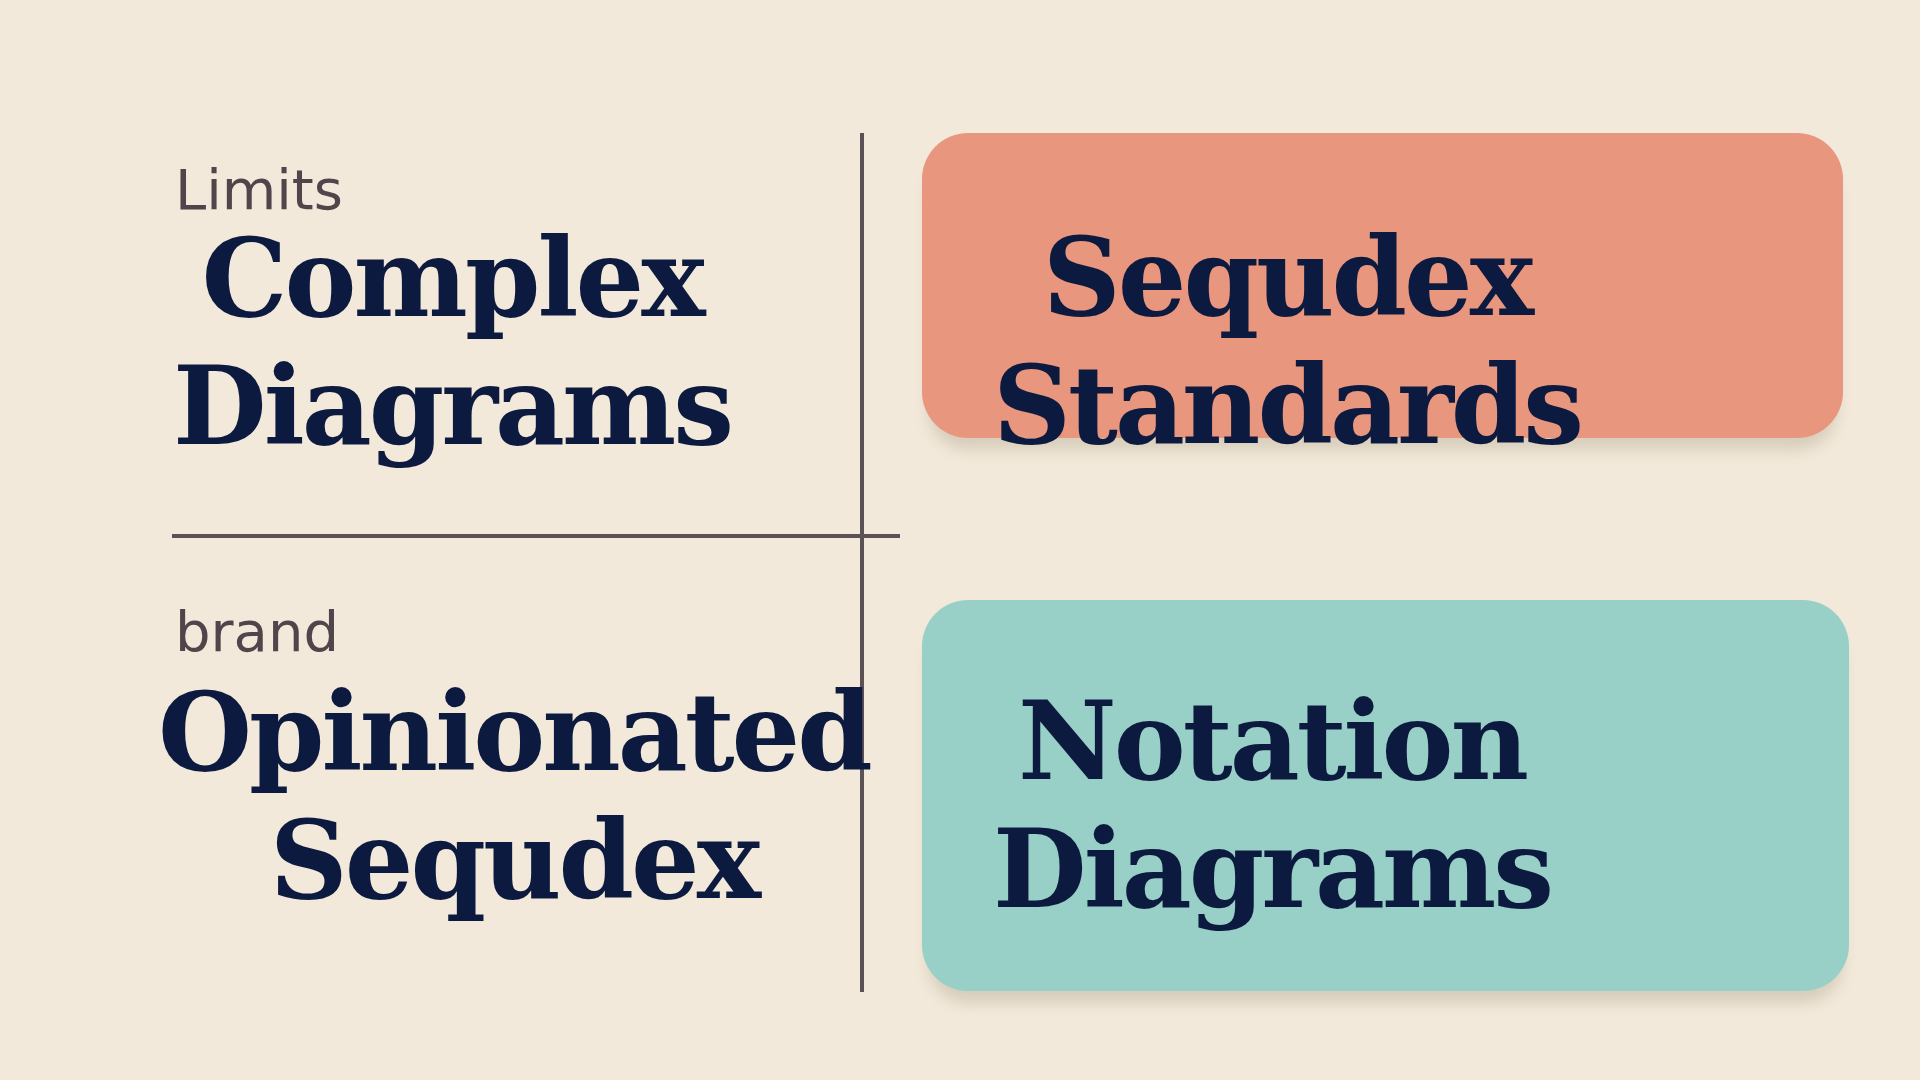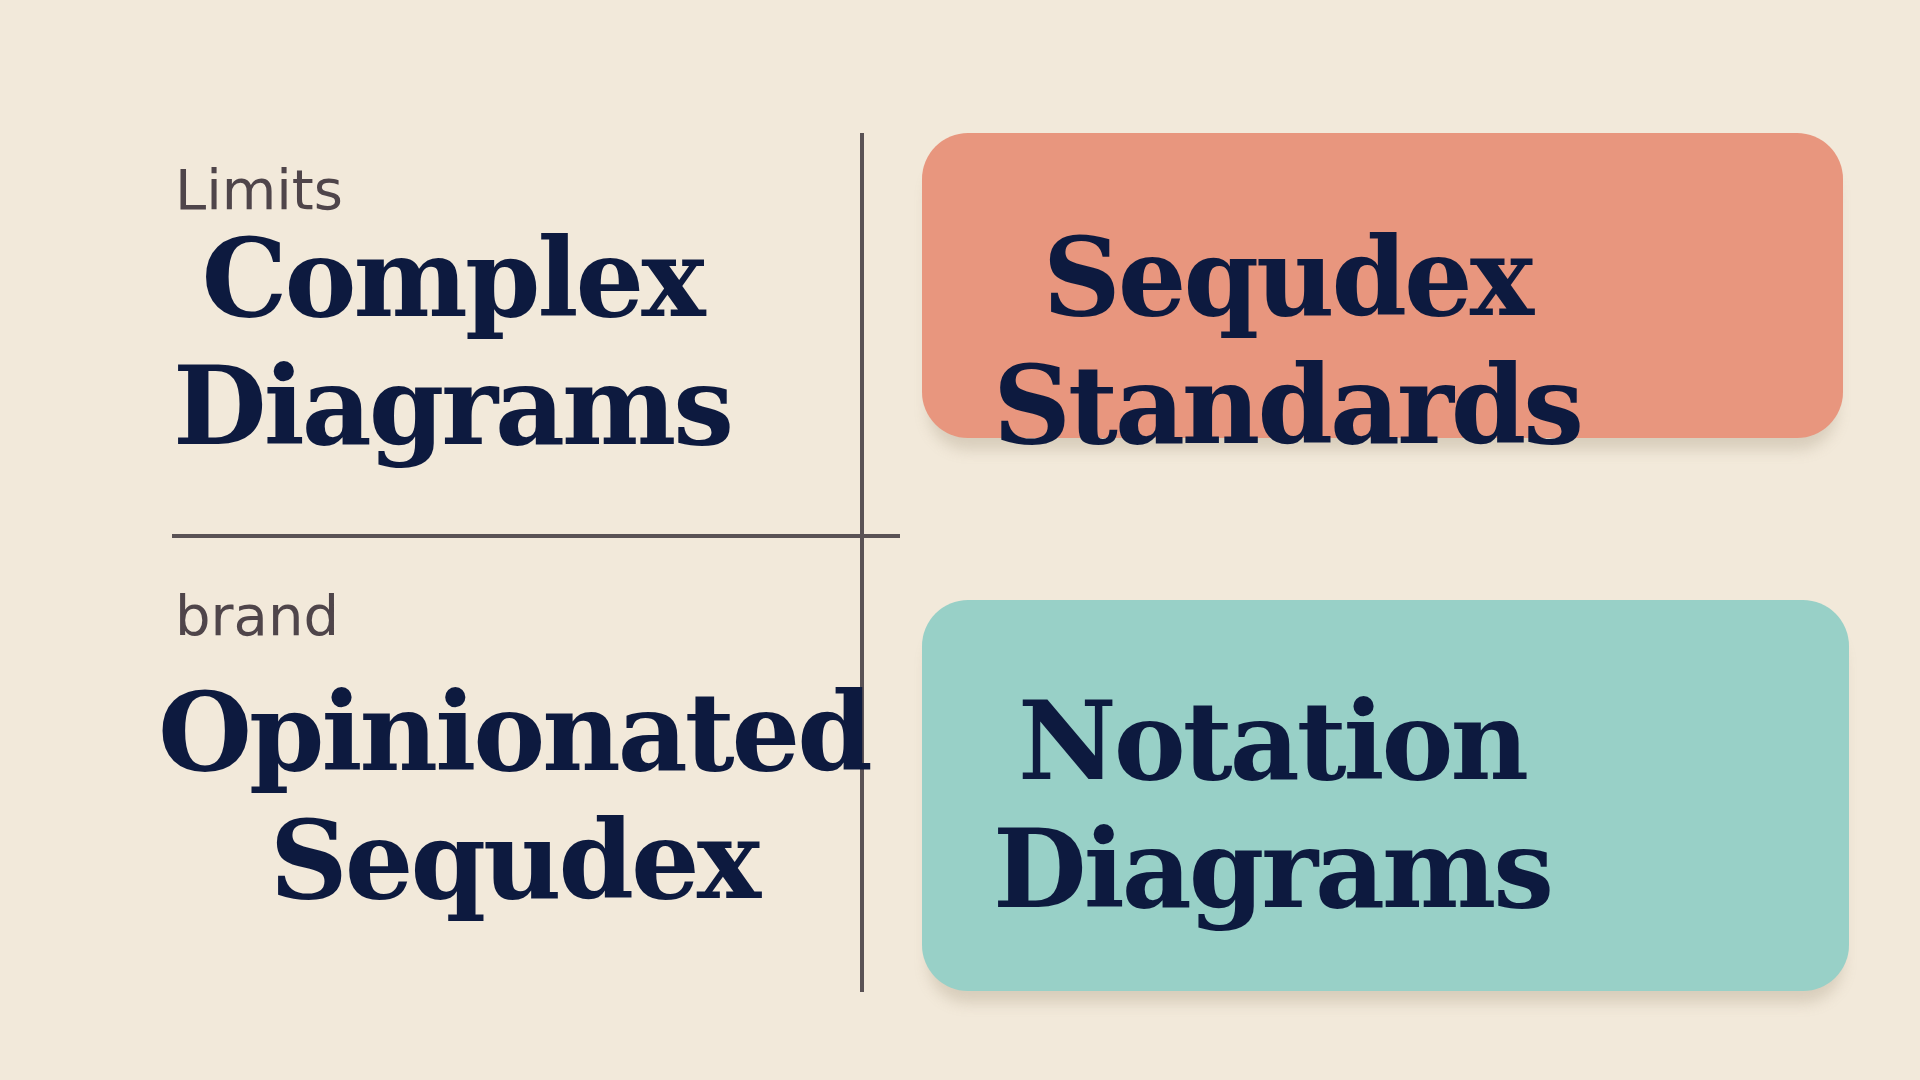--- a/index.html
+++ b/index.html
@@ -82,21 +82,21 @@
 
   <div class="divider-v"></div>
   <div class="divider-h"></div>
 
   <div class="label" style="top: 140px; margin-top: 22px;">Limits</div>
   <div class="heading" style="left: 173px; top: 214px;">
     <span class="line">Complex</span>
     <span class="line">Diagrams</span>
   </div>
 
-  <div class="label" style="top: 588px; text-align: right;">brand</div>
+  <div class="label" style="top: 604px; text-align: right;">brand</div>
   <div class="heading" style="left: 158px; top: 668px;">
     <span class="line">Opinionated</span>
     <span class="line">Sequdex</span>
   </div>
 
   <div class="card card-salmon">
     <div class="heading" style="top: 80px;">
       <span class="line">Sequdex</span>
       <span class="line">Standards</span>
     </div>

